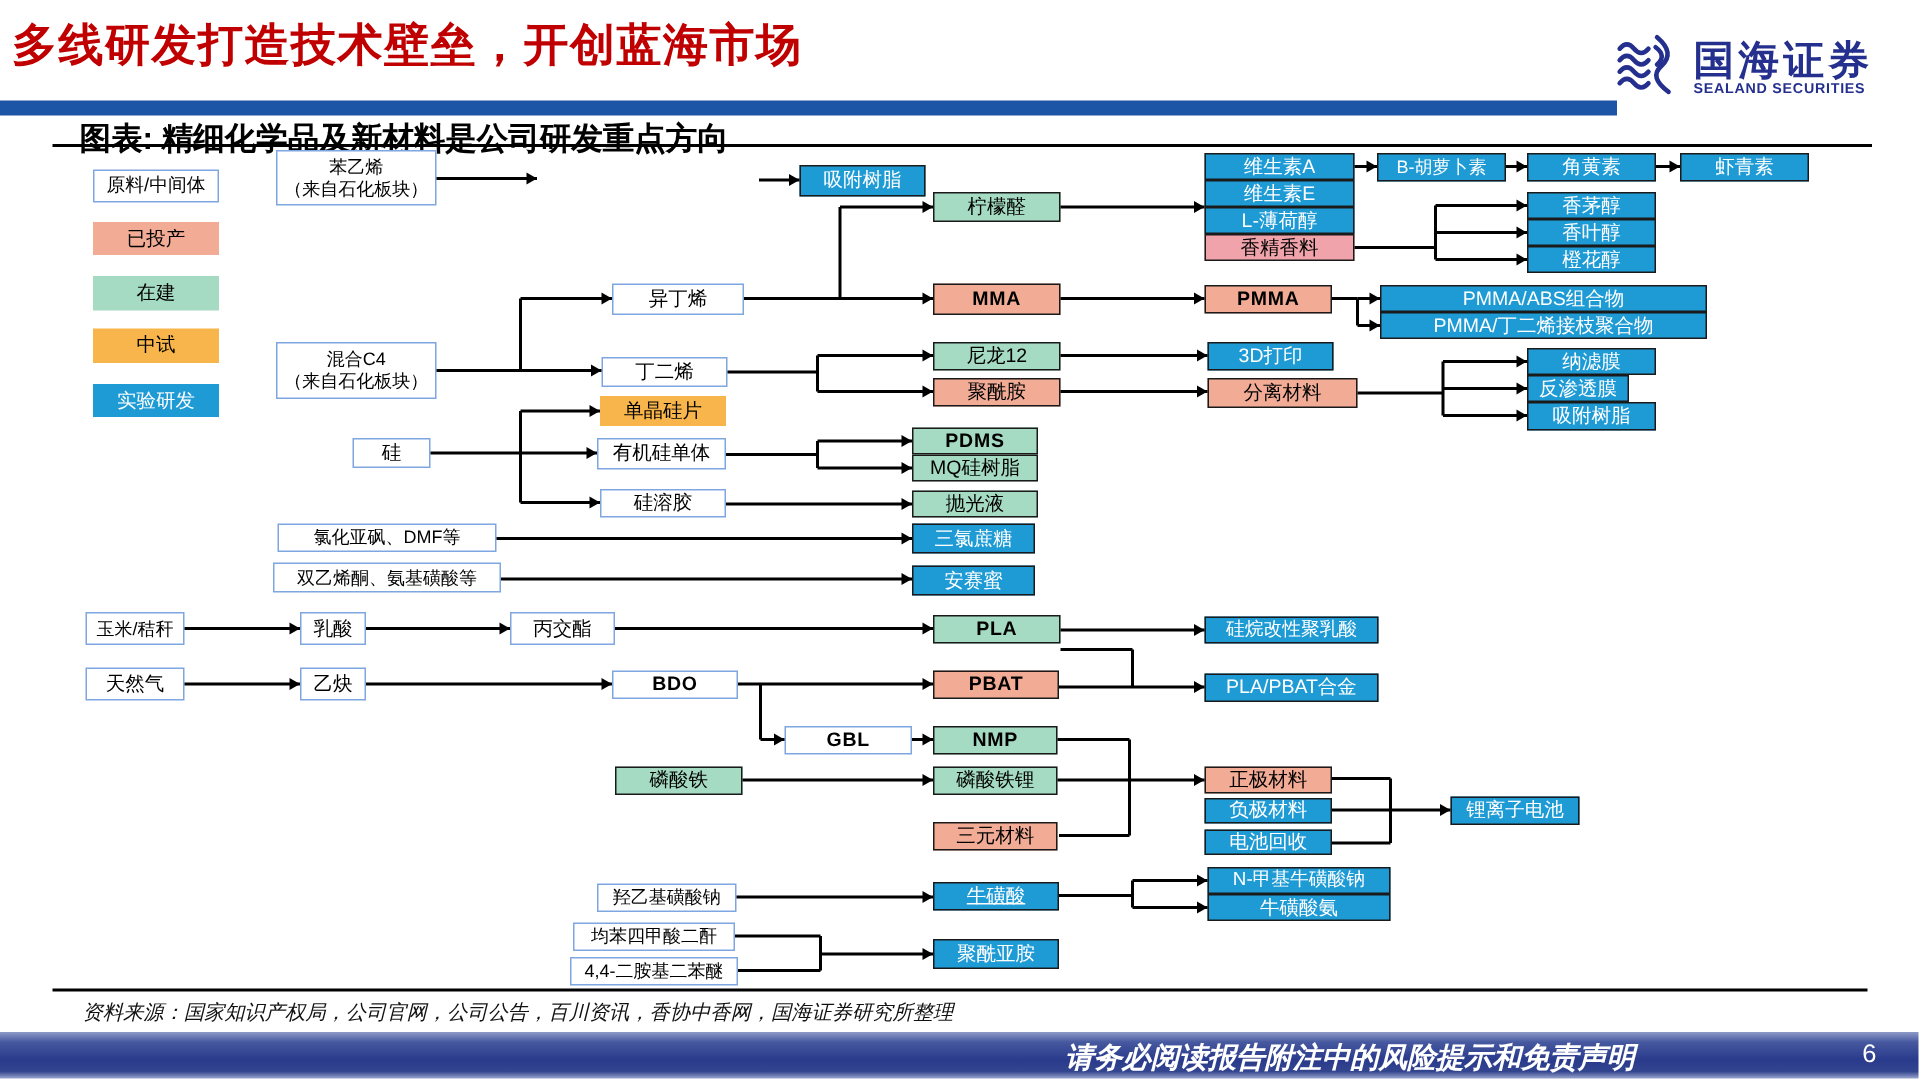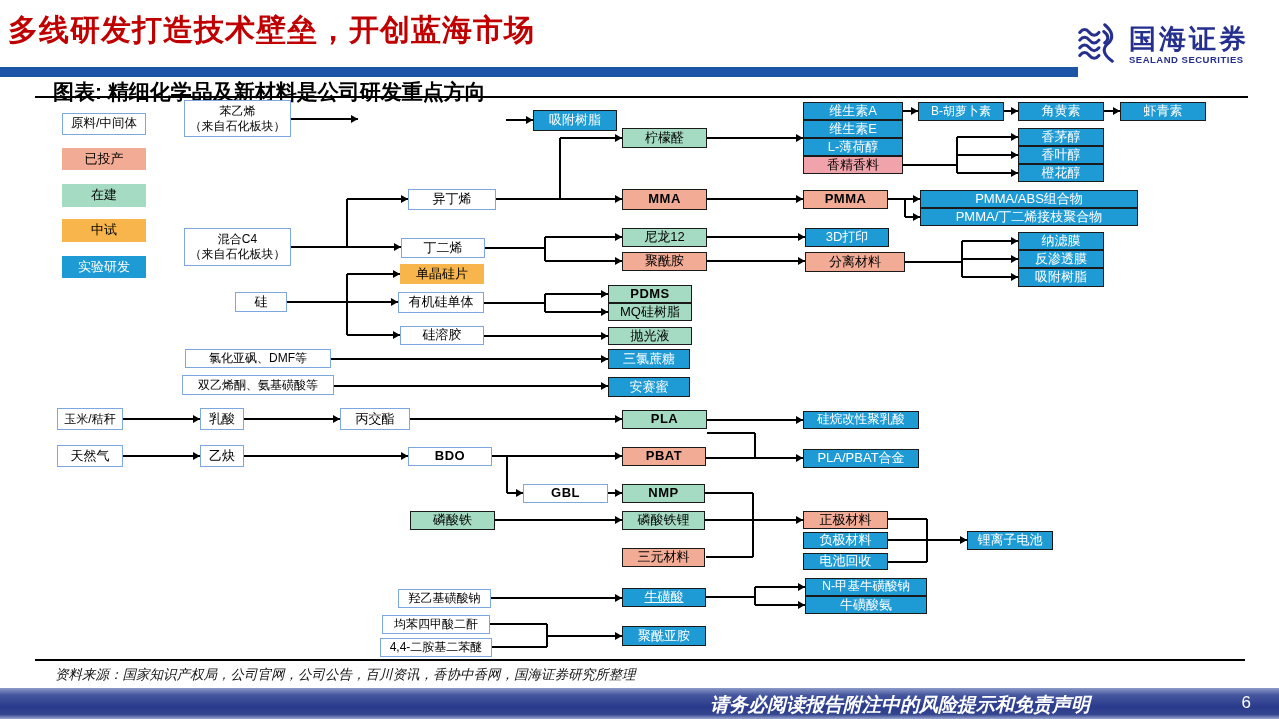--- a/index.html
+++ b/index.html
@@ -147,21 +147,21 @@
       </div>
       <div class="node t-produced" style="left: 622px; top: 252px; width: 85px; height: 19px;">
         <div>聚酰胺</div>
       </div>
       <div class="node t-produced" style="left: 805px; top: 252px; width: 100px; height: 20px;">
         <div>分离材料</div>
       </div>
       <div class="node t-lab" style="left: 1018px; top: 232px; width: 86px; height: 18px;">
         <div>纳滤膜</div>
       </div>
-      <div class="node t-lab" style="left: 1018px; top: 250px; width: 86px; height: 18px;">
+      <div class="node t-lab" style="left: 1018px; top: 250px; width: 68px; height: 18px;">
         <div>反渗透膜</div>
       </div>
       <div class="node t-lab" style="left: 1018px; top: 268px; width: 86px; height: 19px;">
         <div>吸附树脂</div>
       </div>
       <div class="node t-pilot" style="left: 400px; top: 264px; width: 84px; height: 20px;">
         <div>单晶硅片</div>
       </div>
       <div class="node t-raw" style="left: 235px; top: 292px; width: 52px; height: 20px;">
         <div>硅</div>

